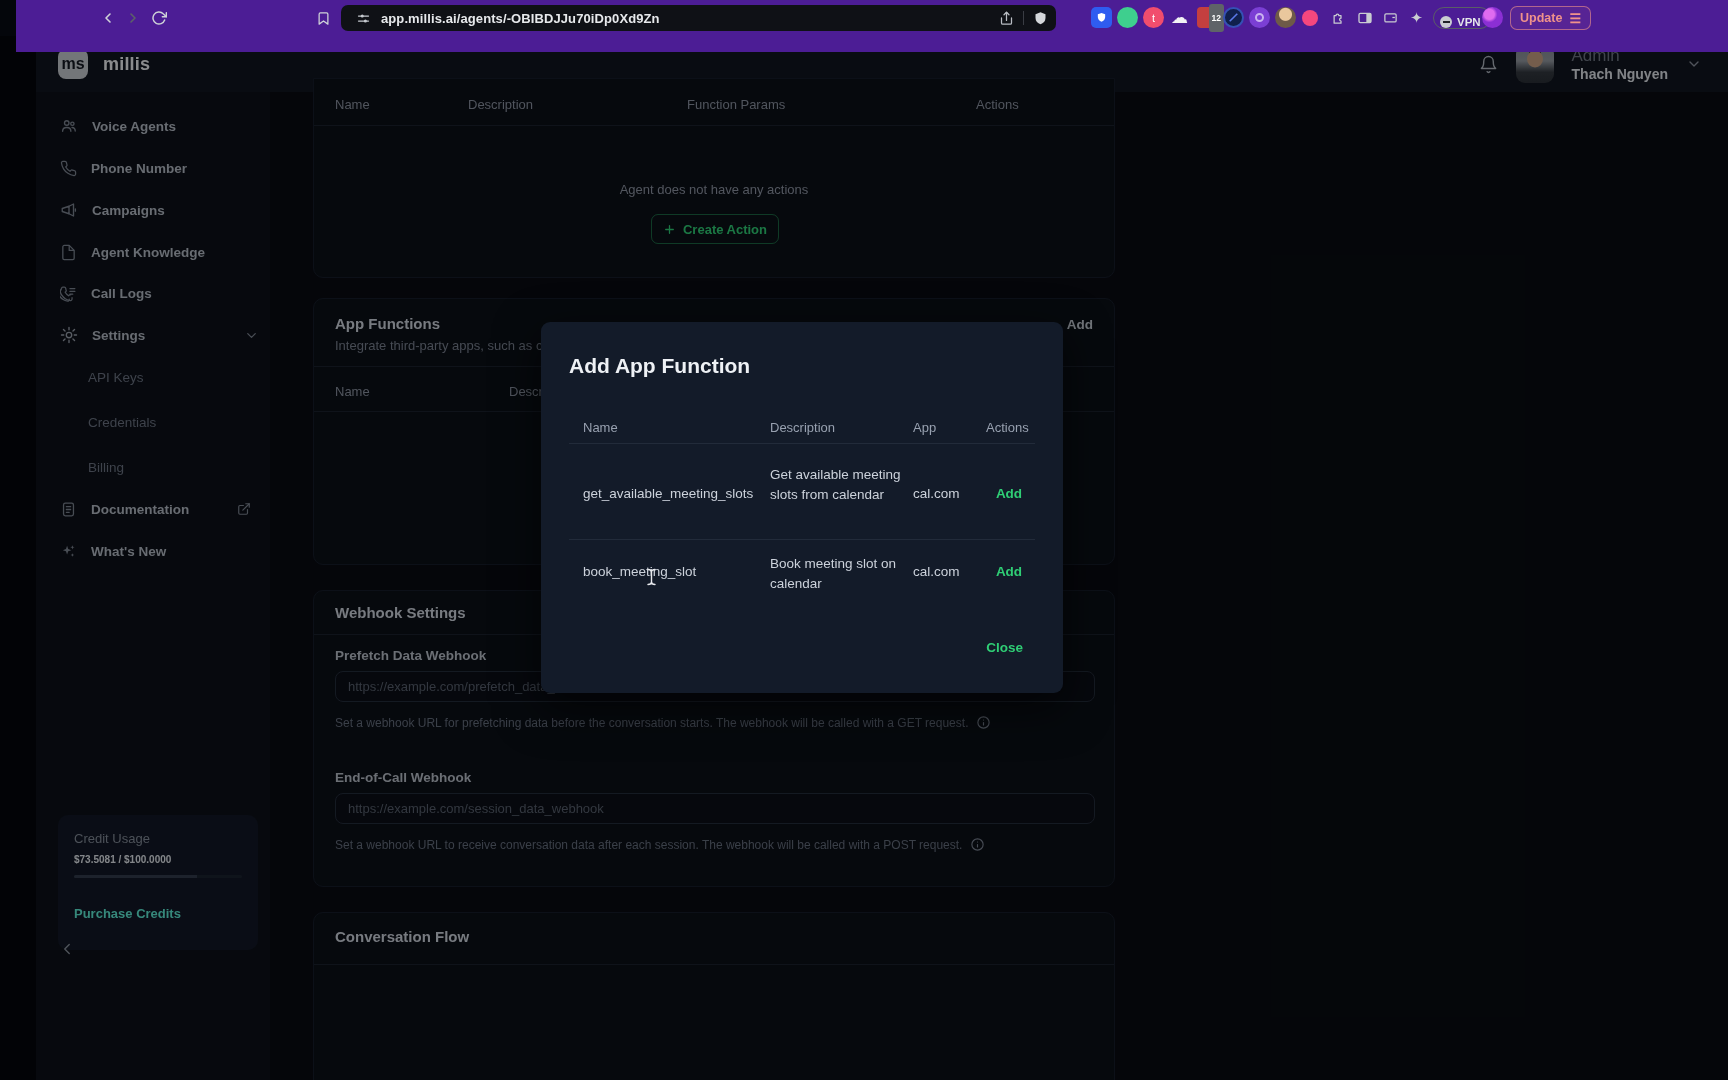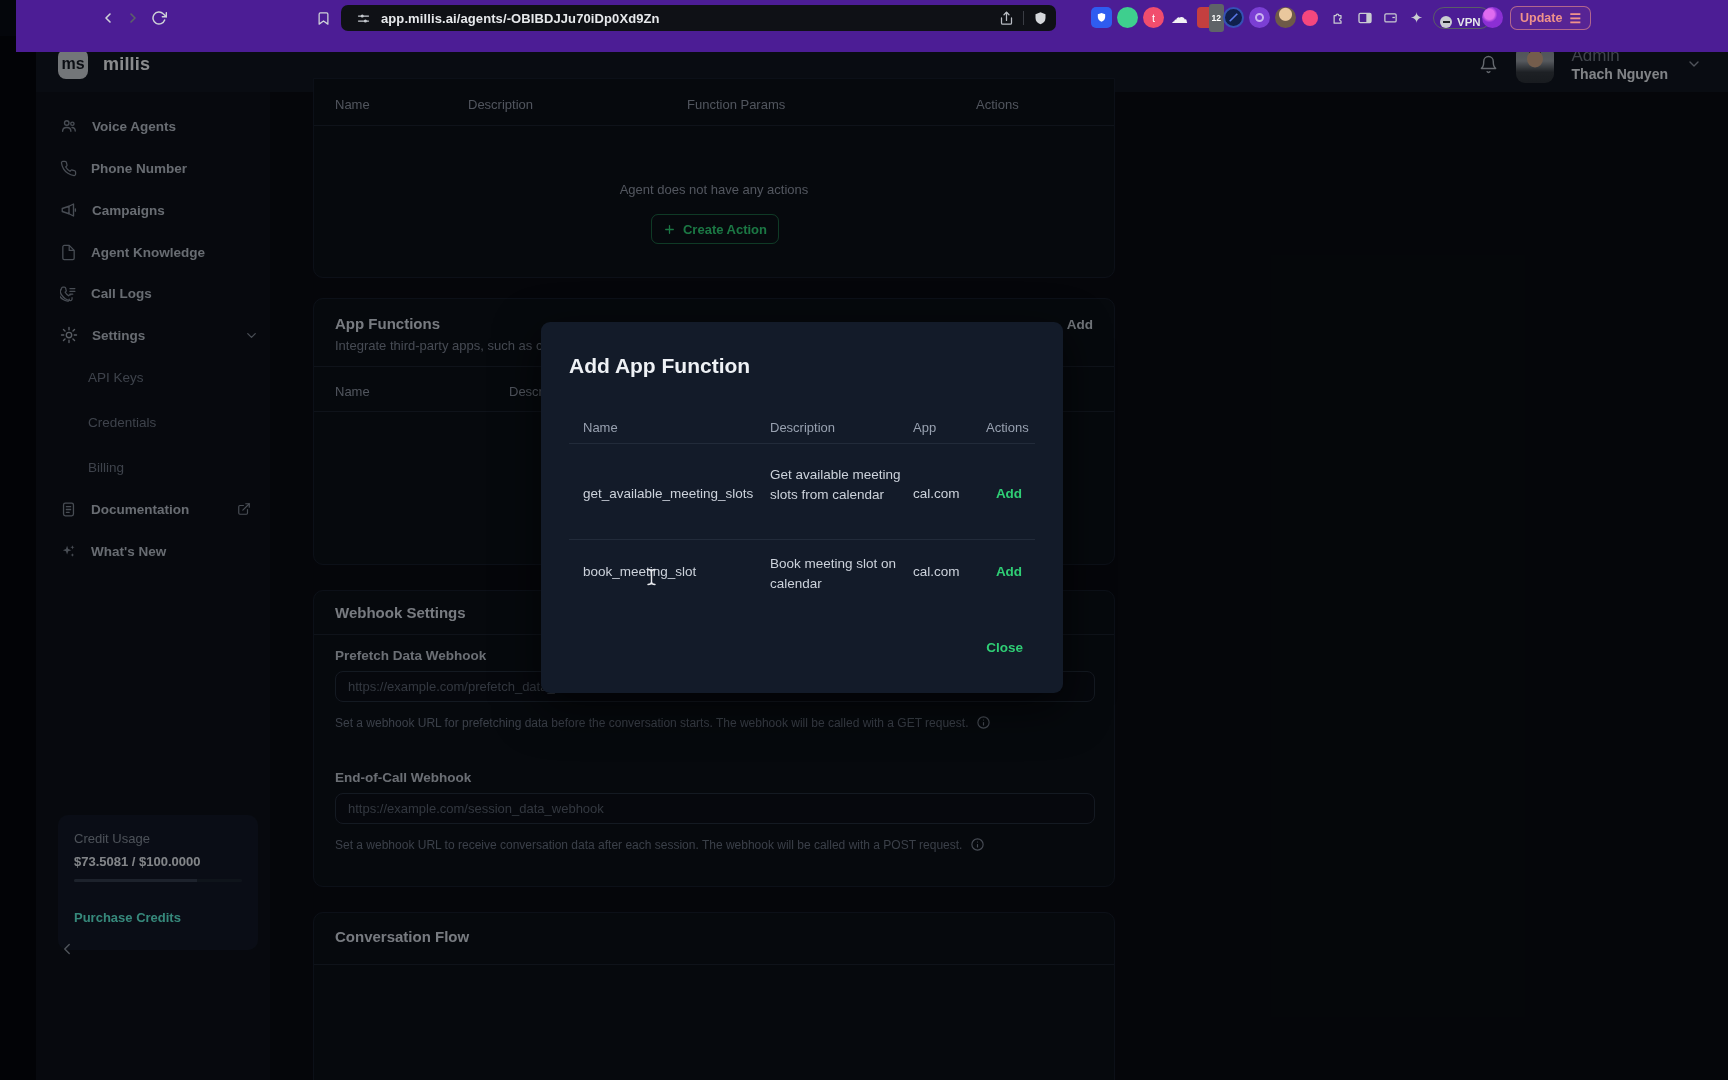--- a/index.html
+++ b/index.html
@@ -51,21 +51,21 @@
   .side-item { position:absolute; left:0; width:234px; height:34px; display:flex; align-items:center;
     padding-left:24px; gap:14px; color:#b3bac4; font-size:13.5px; font-weight:600; cursor:pointer; }
   .side-item .ico { color:#7d8592; flex:0 0 auto; }
   .side-sub { position:absolute; left:0; width:234px; height:30px; display:flex; align-items:center;
     padding-left:52px; color:#6b7382; font-size:13.5px; cursor:pointer; }
   .side-caret { position:absolute; left:208px; color:#7d8592; }
   .ext-ln { position:absolute; left:201px; color:#7d8592; }
   .credit-box { position:absolute; left:22px; top:723px; width:200px; height:135px;
     background:#121826; border-radius:10px; padding:16px; }
   .credit-title { color:#848c99; font-size:13px; }
-  .credit-amount { color:#e2e6ec; font-size:13px; font-weight:600; margin-top:8px; }
+  .credit-amount { color:#e2e6ec; font-size:10px; font-weight:600; margin-top:8px; }
   .credit-track { margin-top:10px; height:3px; border-radius:2px; background:#1b2330; overflow:hidden; }
   .credit-fill { height:100%; width:73.5%; background:#323c4c; }
   .credit-cta { color:#5eead4; font-size:13px; font-weight:600; margin-top:28px; cursor:pointer; }
   .collapse-btn { position:absolute; left:22px; top:848px; width:22px; height:22px; color:#8a919d; cursor:pointer; }
 
   .content { position:absolute; left:270px; top:92px; width:1458px; height:988px; background:#090c12; z-index:1; }
   .card { position:absolute; left:43px; width:802px; background:#0c1018; border:1px solid #161d2a; border-radius:10px; }
   .card-title { color:#ced4dd; font-size:15px; font-weight:700; }
   .divider { position:absolute; left:0; width:100%; height:1px; background:#1a212e; }
 

